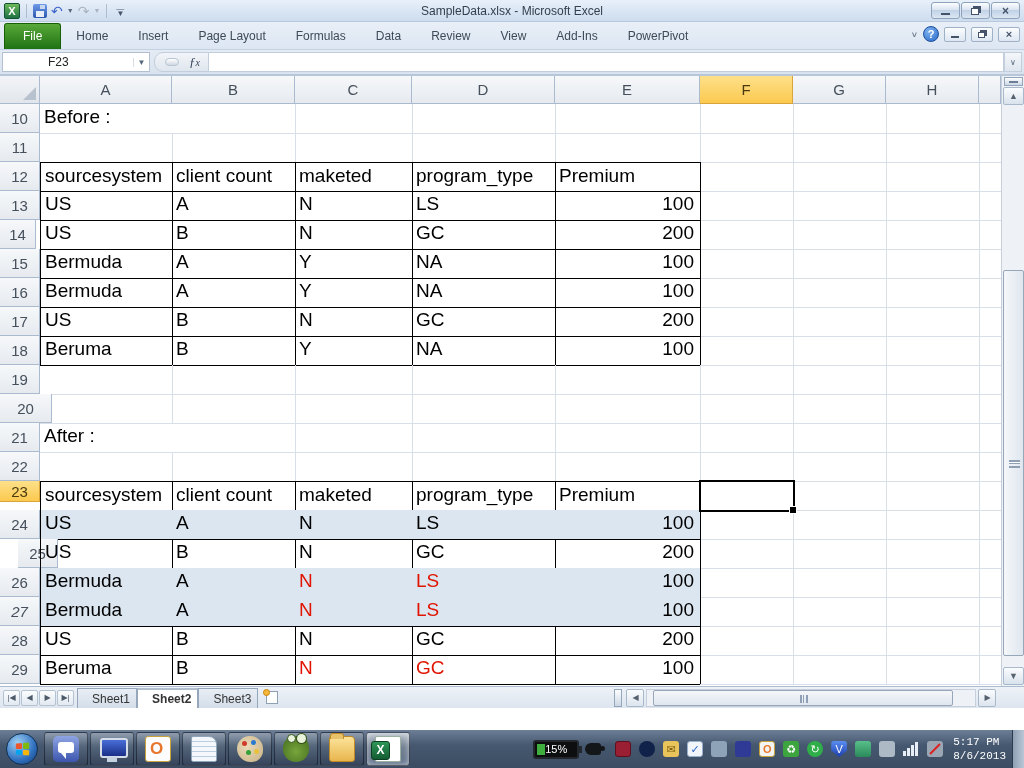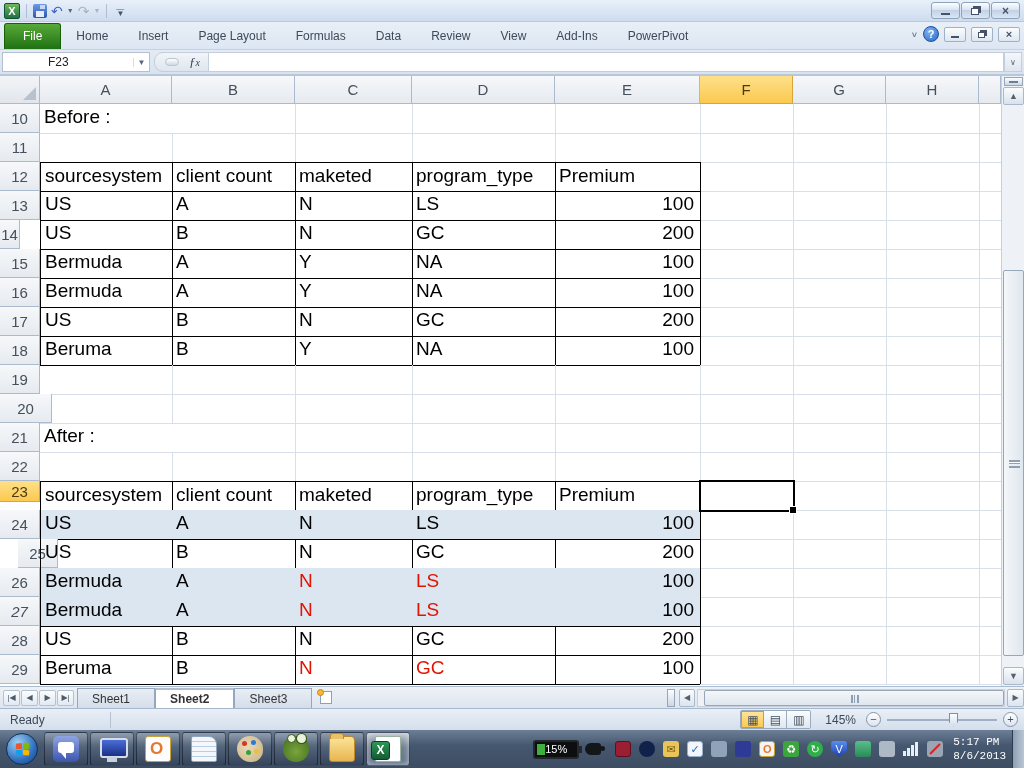--- a/index.html
+++ b/index.html
@@ -94,21 +94,21 @@
     border:1px solid #97a6b9; border-radius:2px; }
   .vs-thumb:after { content:""; position:absolute; left:5px; top:50%; width:11px; height:1px;
     box-shadow:0 -3px 0 #8fa0b4, 0 0 0 #8fa0b4, 0 -1.5px 0 #fff, 0 3px 0 #8fa0b4; border-top:1px solid #8fa0b4; }
 
   
   #sheetbar { position:absolute; left:0; top:686px; width:1024px; height:22px;
     background:linear-gradient(#eef2f7,#dde5ef); border-top:1px solid #aabbcf; display:flex; align-items:center; }
   .nav { display:flex; gap:1px; padding:0 3px; }
   .navbtn { width:17px; height:16px; font-size:8px; color:#4c5a6a; background:linear-gradient(#fbfdfe,#e2e9f1);
     border:1px solid #b5c2d2; border-radius:2px; display:flex; align-items:center; justify-content:center; }
-  .stab { height:20px; margin-top:1px; padding:3px 24px 0 14px; font-size:12px; color:#333;
+  .stab { height:20px; margin-top:1px; padding:3px 6px 0 14px; font-size:12px; color:#333;
     background:linear-gradient(#e9eef5,#d3dde9); border:1px solid #96a7bc; border-bottom:none;
     border-radius:0 0 0 0; transform:skewX(0deg); }
   .stab.active { background:#fff; font-weight:bold; border-top:2px solid #b3bfce; padding-top:2px; }
   .ins-sheet { width:22px; height:18px; position:relative; margin-left:4px; }
   .ins-sheet .pg { position:absolute; left:4px; top:2px; width:12px; height:13px; background:#fff; border:1px solid #8fa0b4; }
   .ins-sheet .spark { position:absolute; left:1px; top:0; width:7px; height:7px; background:#f6b73c; border-radius:50%; border:1px solid #c8860a; }
   .tab-split { width:8px; height:18px; background:linear-gradient(#fdfeff,#ccd7e4); border:1px solid #94a6bc; margin-left:330px; }
   .hs-left { width:18px; height:18px; margin-left:4px; background:linear-gradient(#fafcfe,#dce4ee); border:1px solid #a9b8ca; border-radius:2px;
     font-size:8px; color:#55616e; display:flex; align-items:center; justify-content:center; }
   .hs-track { position:relative; width:330px; height:18px; background:#eef1f5; border:1px solid #c6cfdb; margin-left:2px; }
@@ -205,20 +205,21 @@
       <span class="undo-g">↶</span>
         <span class="dd">▼</span>
       <span class="redo-g">↷</span>
         <span class="dd" style="color:#aab3be">▼</span>
       <div class="qat-sep"></div>
       <div class="qat-more">
           <span>—</span>
           <span>▼</span>
         </div>
     </div>
+    <div id="title-text">SampleData.xlsx  -  Microsoft Excel</div>
     <div class="win-controls">
       <div class="wbtn">
           <span class="glyph-min"></span>
         </div>
       <div class="wbtn">
           <span class="glyph-restore"></span>
         </div>
       <div class="wbtn">
           <span class="glyph-close">×</span>
         </div>
@@ -310,21 +311,21 @@
       <div class="hdr" style="left: 0px; top: 115px; width: 40px; height: 29px;">13</div>
       <div class="cell tb tl" style="left: 40px; top: 115px; width: 133px; height: 30px;">US</div>
       <div class="cell tb" style="left: 172px; top: 115px; width: 124px; height: 30px;">A</div>
       <div class="cell tb" style="left: 295px; top: 115px; width: 118px; height: 30px;">N</div>
       <div class="cell tb" style="left: 412px; top: 115px; width: 144px; height: 30px;">LS</div>
       <div class="cell tb num" style="left: 555px; top: 115px; width: 146px; height: 30px;">100</div>
       <div class="cell" style="left: 700px; top: 115px; width: 94px; height: 30px;"></div>
       <div class="cell" style="left: 793px; top: 115px; width: 94px; height: 30px;"></div>
       <div class="cell" style="left: 886px; top: 115px; width: 94px; height: 30px;"></div>
       <div class="cell" style="left: 979px; top: 115px; width: 23px; height: 30px;"></div>
-      <div class="hdr" style="left: 0px; top: 144px; width: 20px; height: 29px;">14</div>
+      <div class="hdr" style="left: 0px; top: 144px; width: 36px; height: 29px;">14</div>
       <div class="cell tb tl" style="left: 40px; top: 144px; width: 133px; height: 30px;">US</div>
       <div class="cell tb" style="left: 172px; top: 144px; width: 124px; height: 30px;">B</div>
       <div class="cell tb" style="left: 295px; top: 144px; width: 118px; height: 30px;">N</div>
       <div class="cell tb" style="left: 412px; top: 144px; width: 144px; height: 30px;">GC</div>
       <div class="cell tb num" style="left: 555px; top: 144px; width: 146px; height: 30px;">200</div>
       <div class="cell" style="left: 700px; top: 144px; width: 94px; height: 30px;"></div>
       <div class="cell" style="left: 793px; top: 144px; width: 94px; height: 30px;"></div>
       <div class="cell" style="left: 886px; top: 144px; width: 94px; height: 30px;"></div>
       <div class="cell" style="left: 979px; top: 144px; width: 23px; height: 30px;"></div>
       <div class="hdr" style="left: 0px; top: 173px; width: 40px; height: 29px;">15</div>
@@ -504,37 +505,20 @@
         <div class="spark"></div>
       </div>
     <div class="tab-split"></div>
     <div class="hs-left">◀</div>
     <div class="hs-track">
       <div class="hs-thumb"></div>
     </div>
     <div class="hs-right">▶</div>
   </div>
 
-  <div id="statusbar">
-    <span id="status-mode">Ready</span>
-    <div class="st-sep"></div>
-    <div id="status-right">
-      <div class="viewbtns">
-        <div class="vbtn active">▦</div>
-        <div class="vbtn">▤</div>
-        <div class="vbtn">▥</div>
-      </div>
-      <span id="zoom-label">145%</span>
-      <div class="zbtn">−</div>
-      <div class="ztrack">
-          <div class="zthumb"></div>
-        </div>
-      <div class="zbtn">+</div>
-    </div>
-  </div>
 
   <div id="taskbar">
     <div id="start-orb">
         <div class="orb-flag">
           <i></i>
           <i></i>
           <i></i>
           <i></i>
         </div>
       </div>

